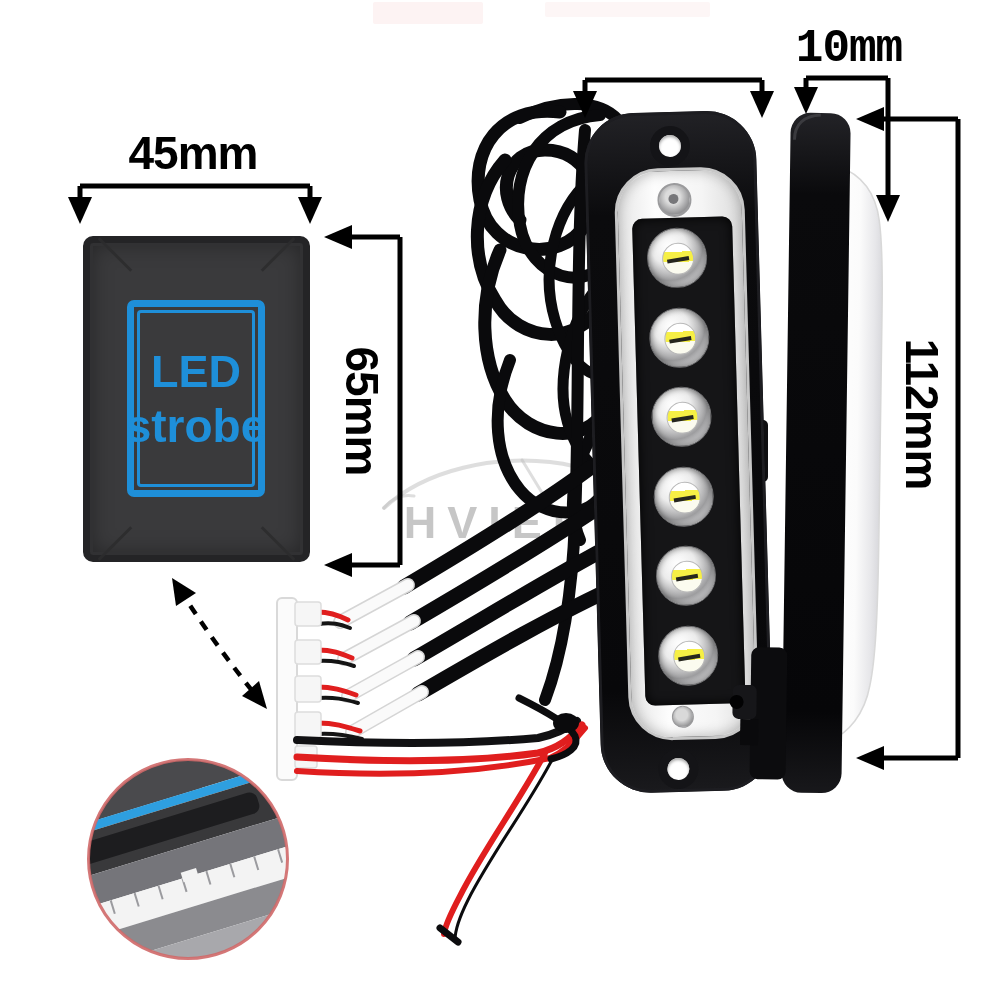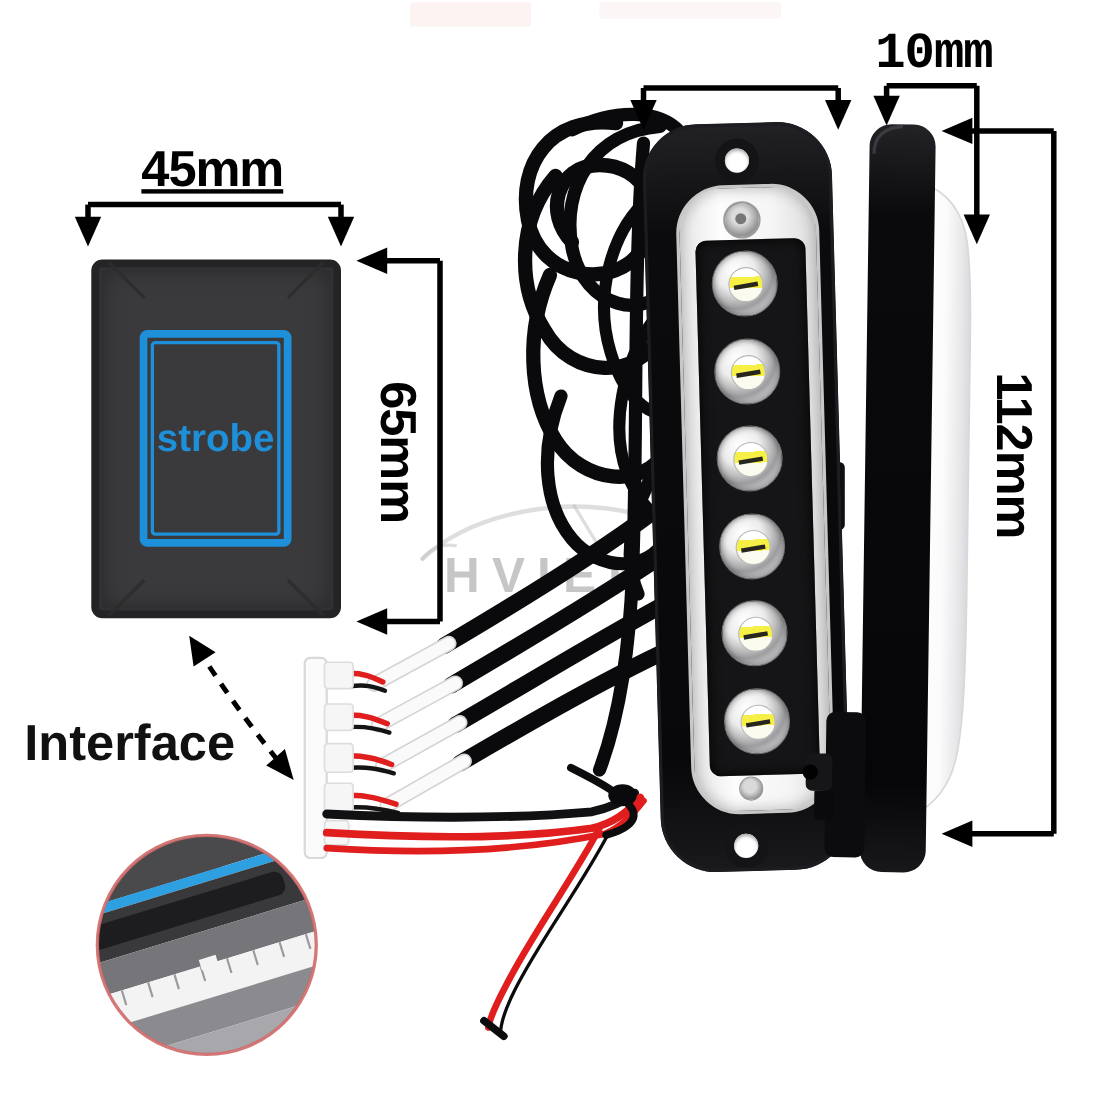--- a/index.html
+++ b/index.html
@@ -21,21 +21,21 @@
   
   .ctrl-box{position:absolute;left:83px;top:236px;width:227px;height:326px;box-sizing:border-box;
             background:var(--box-body);border:7px solid #242426;border-radius:10px;
             box-shadow:inset 0 0 0 3px #313133, inset 0 0 22px rgba(0,0,0,.4);}
   .corner{position:absolute;width:46px;height:3px;background:#2c2c2e;opacity:.9;}
   .screen-frame{position:absolute;left:37px;top:57px;width:138px;height:197px;box-sizing:border-box;
                 border:7px solid var(--screen-blue);border-radius:7px;}
   .screen-frame-inner{position:absolute;inset:3px;border:3px solid var(--screen-blue);border-radius:4px;
                       display:flex;flex-direction:column;align-items:center;justify-content:center;gap:9px;}
   .screen-line1{font-size:45px;font-weight:700;color:var(--screen-blue);line-height:1;}
-  .screen-line2{font-size:35px;font-weight:700;color:var(--screen-blue);line-height:1;}
+  .screen-line2{font-size:46px;font-weight:700;color:var(--screen-blue);line-height:1;}
   
   .front-view{position:absolute;left:583px;top:112px;width:172px;height:680px;
               transform:rotate(-1.6deg);transform-origin:50% 0;}
   .bar-housing{position:absolute;inset:0;background:linear-gradient(180deg,#222226,#0b0b0d 15%,#08080a 85%,#1a1a1d);
                border-radius:50px;box-shadow:inset 0 0 0 3px #1d1d21;}
   .hole{position:absolute;width:22px;height:22px;background:#fff;border-radius:50%;
         box-shadow:0 0 0 9px #141417, inset 0 2px 3px #aaa;}
   .hole-top{left:75px;top:23px;}
   .hole-bottom{left:66px;top:646px;}
   .lens{position:absolute;left:29px;top:56px;width:130px;height:572px;box-sizing:border-box;
@@ -158,20 +158,21 @@
     <rect x="744" y="420" width="24" height="62" rx="5" fill="#0f0f11"></rect>
   </svg>
 
   <div class="ctrl-box">
     <div class="corner" style="left:2px;top:10px;transform:rotate(45deg);"></div>
     <div class="corner" style="right:2px;top:10px;transform:rotate(-45deg);"></div>
     <div class="corner" style="left:2px;bottom:10px;transform:rotate(-45deg);"></div>
     <div class="corner" style="right:2px;bottom:10px;transform:rotate(45deg);"></div>
     <div class="screen-frame">
       <div class="screen-frame-inner">
+        <div class="screen-line1">LED</div>
         <div class="screen-line2">strobe</div>
       </div>
     </div>
   </div>
 
   <div class="front-view">
     <div class="bar-housing"></div>
     <div class="hole hole-top"></div>
     <div class="lens">
       <div class="lens-sensor"></div>
@@ -259,25 +260,24 @@
       <polygon points="324,237 352,225 352,249"></polygon>
         <polygon points="324,565 352,553 352,577"></polygon>
     </g>
     <g>
       <path d="M180,590 Q215,645 258,698" fill="none" stroke="var(--dimension-black)" stroke-width="4.5" stroke-dasharray="10 9"></path>
       <polygon points="267,709 242,696 259,681" fill="var(--dimension-black)"></polygon>
       <polygon points="172,578 176,606 196,593" fill="var(--dimension-black)"></polygon>
     </g>
   </svg>
 
-  <div class="dim" style="left:110px;top:130px;width:166px;text-decoration:underline;">45mm</div>
+  <div class="dim" style="left:110px;top:130px;width:166px;">45mm</div>
   <div class="dim" style="left:770px;top:26px;width:158px;font-family:Liberation Mono, monospace;">10mm</div>
   <div class="dim rot90" style="left:287px;top:388px;width:150px;">65mm</div>
   <div class="dim rot90" style="left:837px;top:391px;width:170px;">112mm</div>
-  <div class="interface-label">Interface</div>
 
   <div class="magnifier">
     <svg viewBox="0 0 212 212" width="212" height="212">
       <defs>
           <clipPath id="magclip">
             <circle cx="106" cy="106" r="99"></circle>
           </clipPath>
         </defs>
       <circle cx="106" cy="106" r="99" fill="#ffffff"></circle>
       <g clip-path="url(#magclip)">

